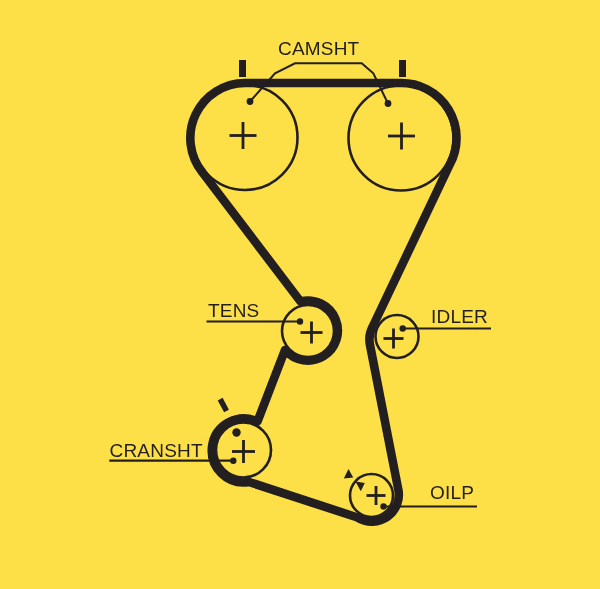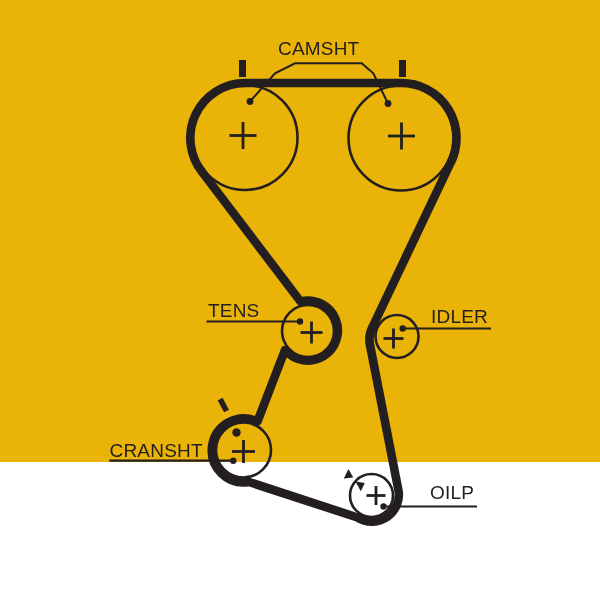--- a/index.html
+++ b/index.html
@@ -1,20 +1,20 @@
 <!DOCTYPE html>
 <html><head>
 <meta charset="utf-8">
 <style>
   html,body{margin:0;padding:0;}
   body{
     width:600px;height:589px;background:#ffffff;overflow:hidden;
     font-family:"Liberation Sans", sans-serif;
   }
-  .stage{position:relative;width:600px;height:462px;background:#eab308;}
+  .stage{position:relative;width:600px;height:589px;background:#fde047;}
   svg{position:absolute;left:0;top:0;}
   text{
     font-family:"Liberation Sans", sans-serif;
     font-size:19px;
     fill:#231f20;
     letter-spacing:0.2px;
   }
 </style>
 </head>
 <body>

